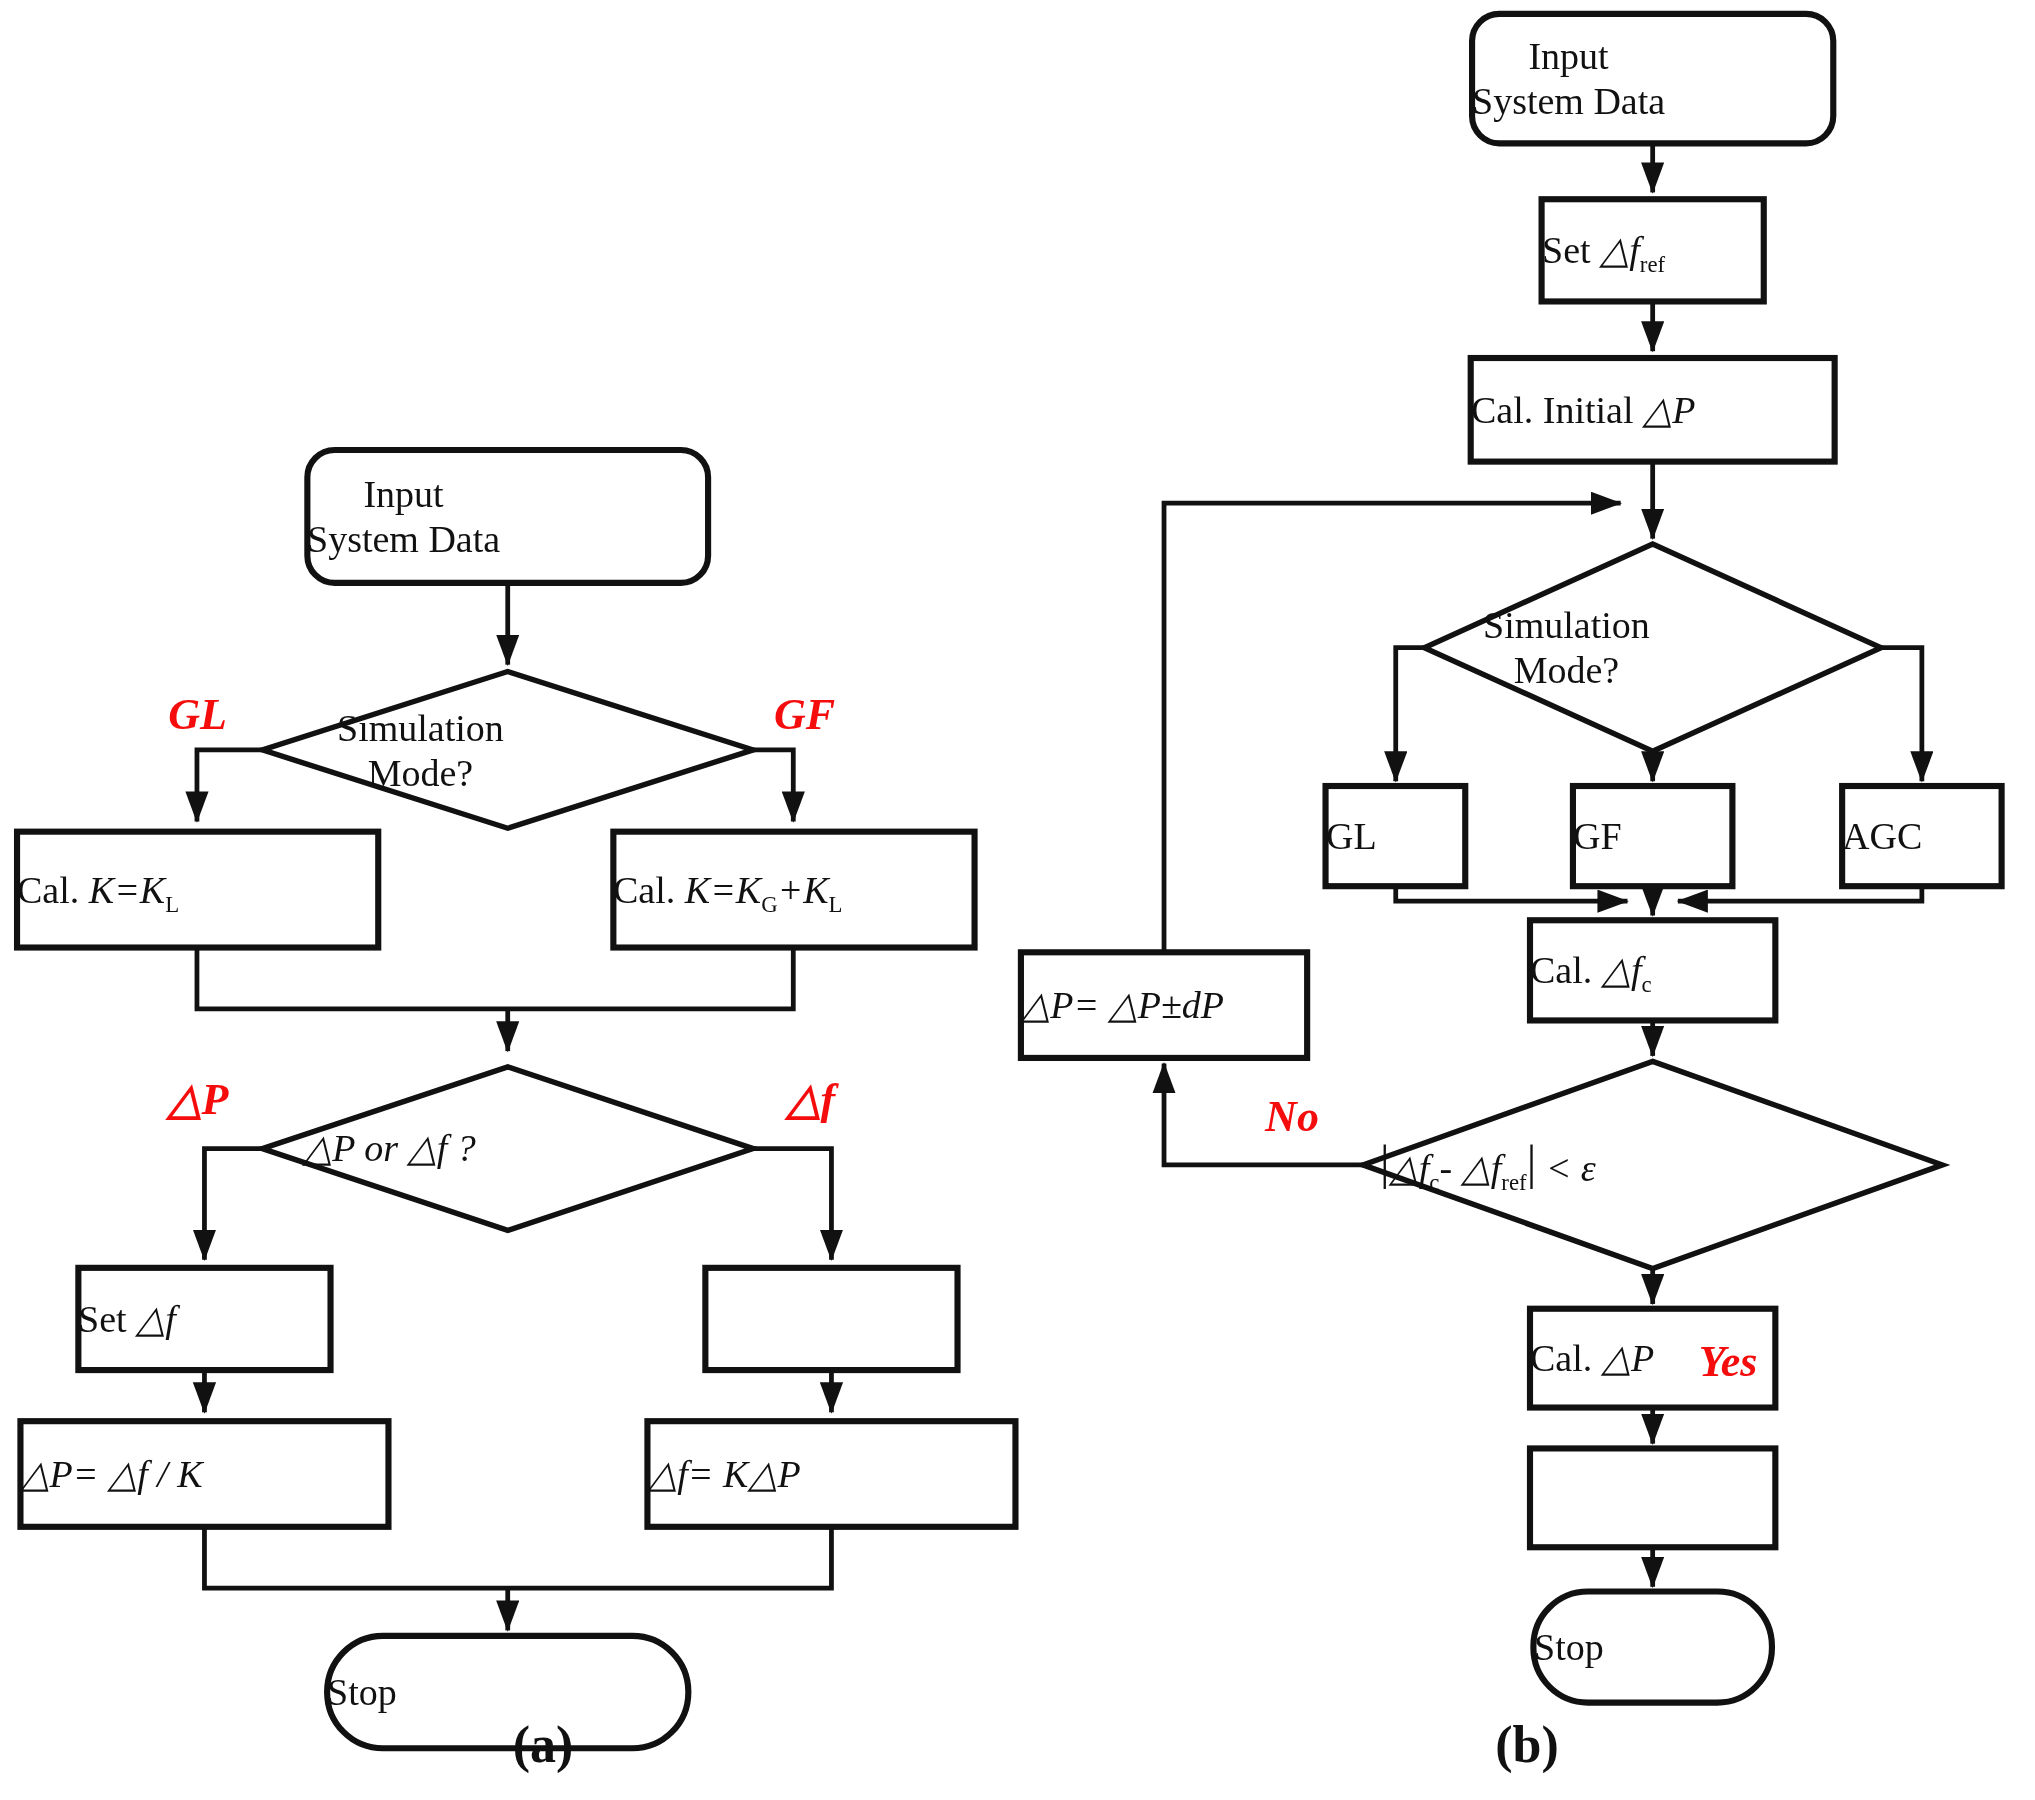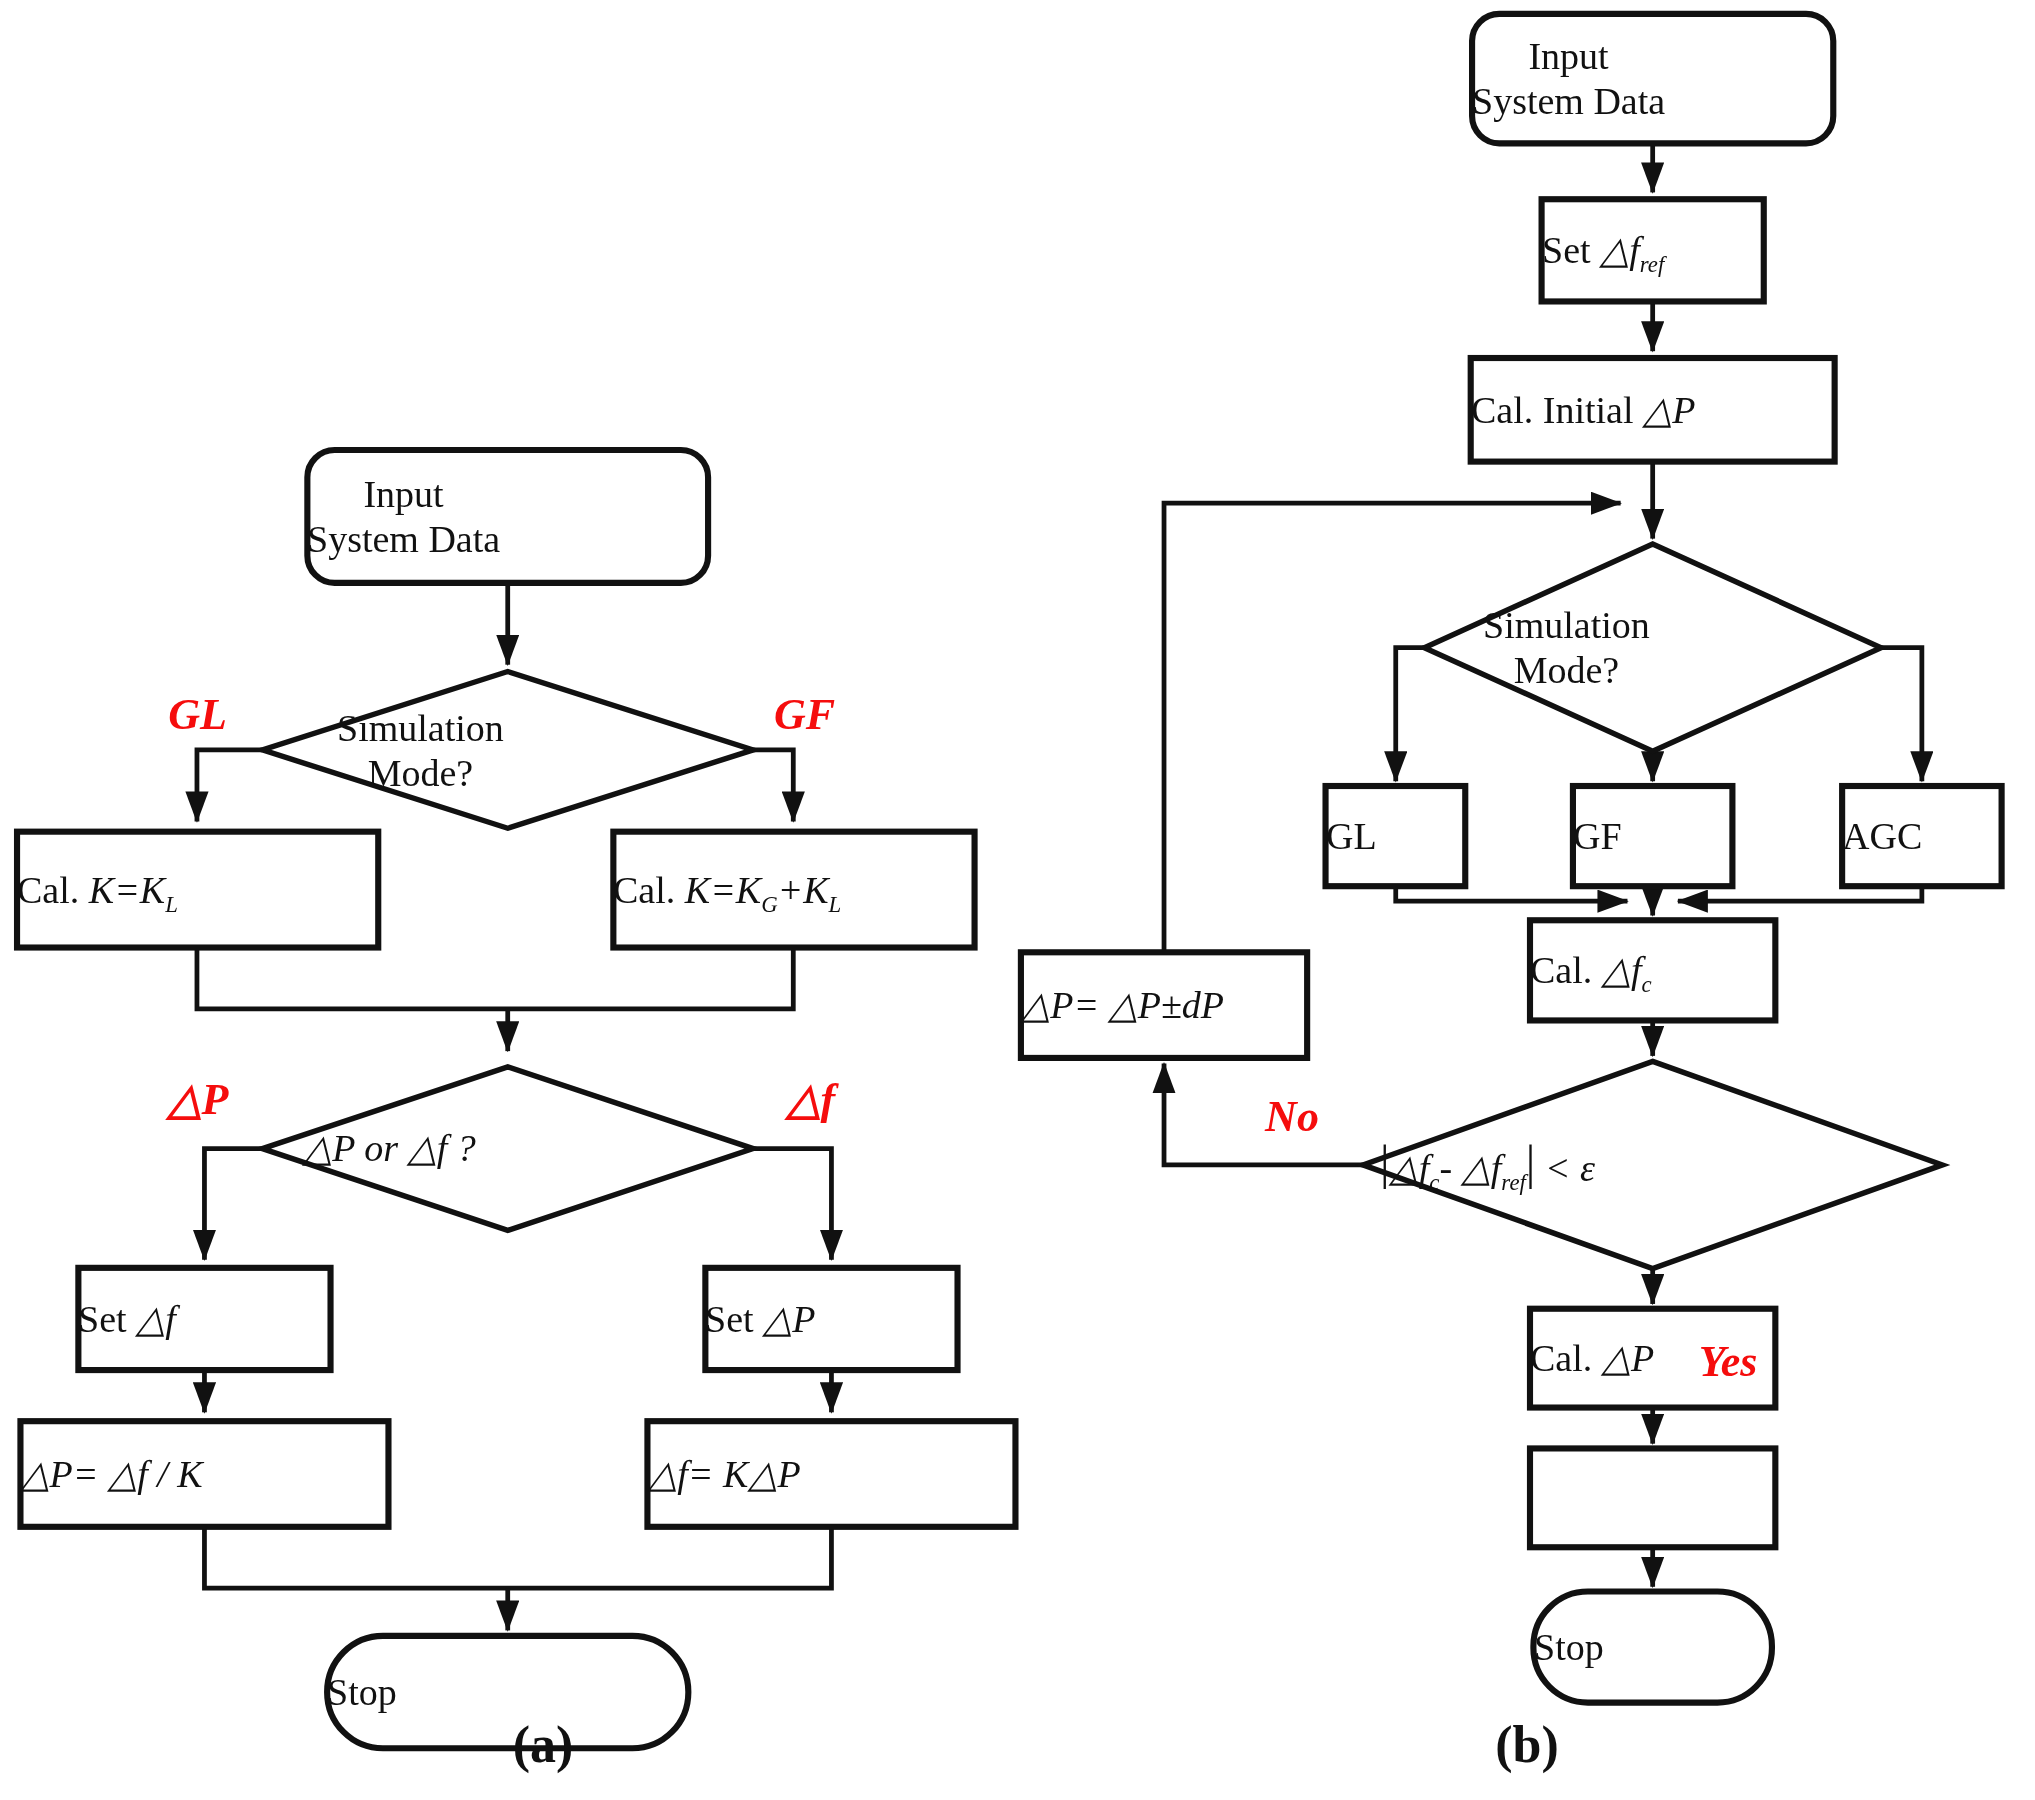--- a/index.html
+++ b/index.html
@@ -12,21 +12,21 @@
   .ln  { stroke:var(--line); stroke-width:7; fill:none; }
   .nd  { stroke:var(--line); stroke-width:9; fill:#ffffff; }
   .dm  { stroke:var(--line); stroke-width:8; fill:#ffffff; }
   .node {
     position:absolute; display:flex; align-items:center; 
     text-align:center; font-size:38px; line-height:1.18; white-space:nowrap;
   }
   .node .stack span { display:block; }
   .m   { font-style:italic; }
   .t   { font-style:normal;margin-top:48px; }
-  sub  { font-size:.6em; font-style:italic; line-height:0; }
+  sub  { font-size:.6em; line-height:0; }
   .bar { font-style:normal; font-size:1.25em; position:relative; top:-0.05em; }
   .red {
     position:absolute; display:flex; align-items:center; justify-content:center;
     color:var(--red); font-style:italic; font-weight:bold; font-size:44px; white-space:nowrap;
   }
   .caption {
     position:absolute; display:flex; align-items:center; justify-content:center;
     font-size:52px; font-weight:bold;
   }
 </style>
@@ -133,23 +133,20 @@
     <span class="m">△P or △f ?</span>
   </div>
 
   <div class="red" style="left:140px;top:1074px;width:116px;height:49px">△P</div>
   <div class="red" style="left:753px;top:1074px;width:116px;height:49px">△f</div>
 
   <div class="node" style="left:78px;top:1268px;width:252px;height:102px">
     <span><span class="t">Set </span><span class="m">△f</span></span>
   </div>
 
-  <div class="node" style="left:705px;top:1268px;width:252px;height:102px">
-    <span><span class="t">Set </span><span class="m">△P</span></span>
-  </div>
 
   <div class="node" style="left:648px;top:1421px;width:368px;height:106px">
     <span class="m">△f= K△P</span>
   </div>
 
   <div class="node" style="left:20.4px;top:1421px;width:368px;height:106px">
     <span class="m">△P= △f / K</span>
   </div>
 
   <div class="node" style="left:327px;top:1636px;width:361px;height:112px">

